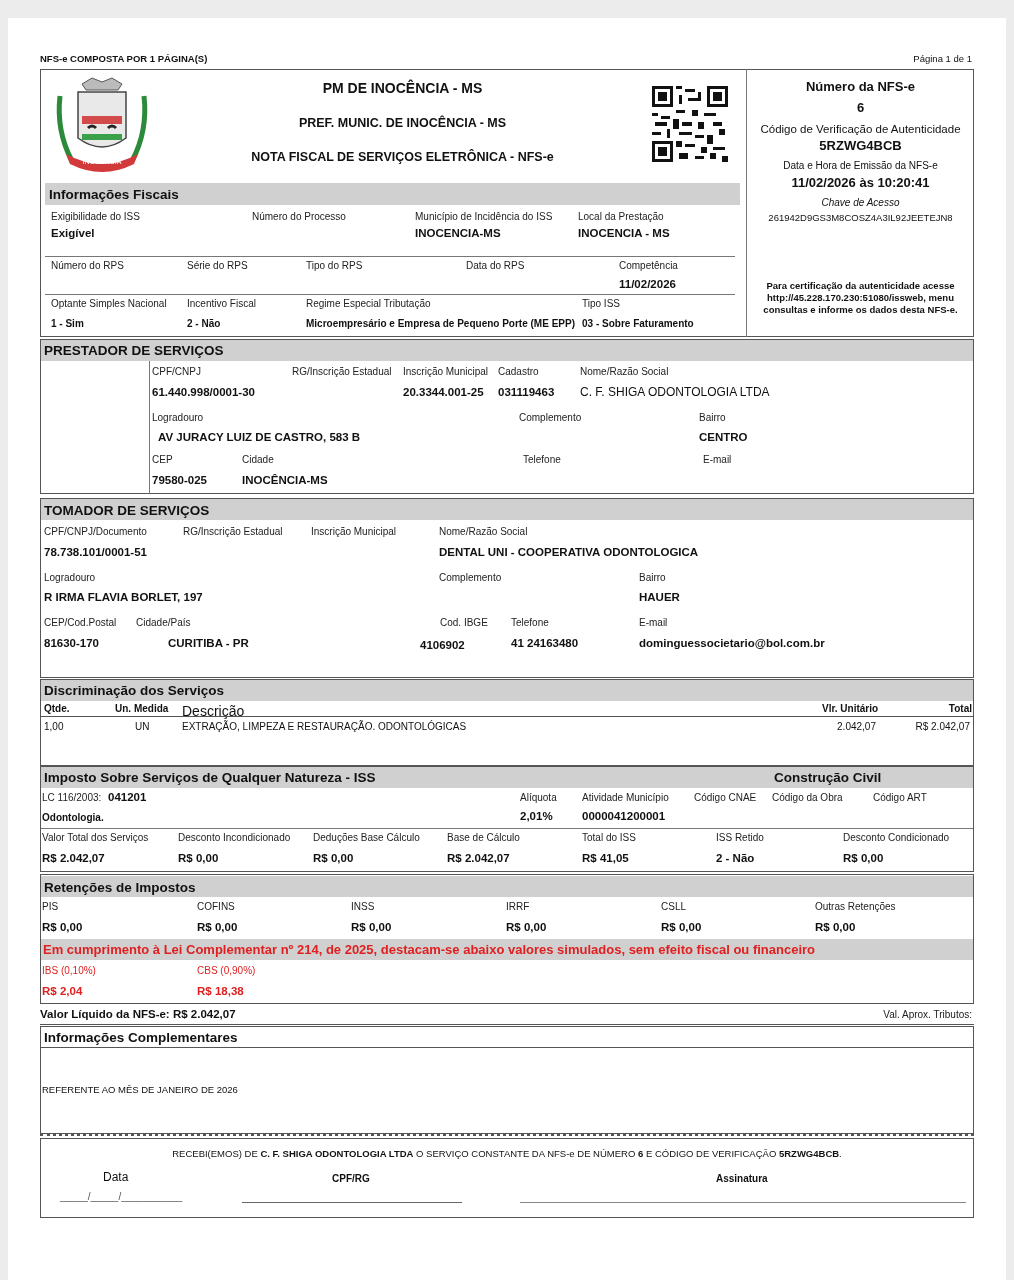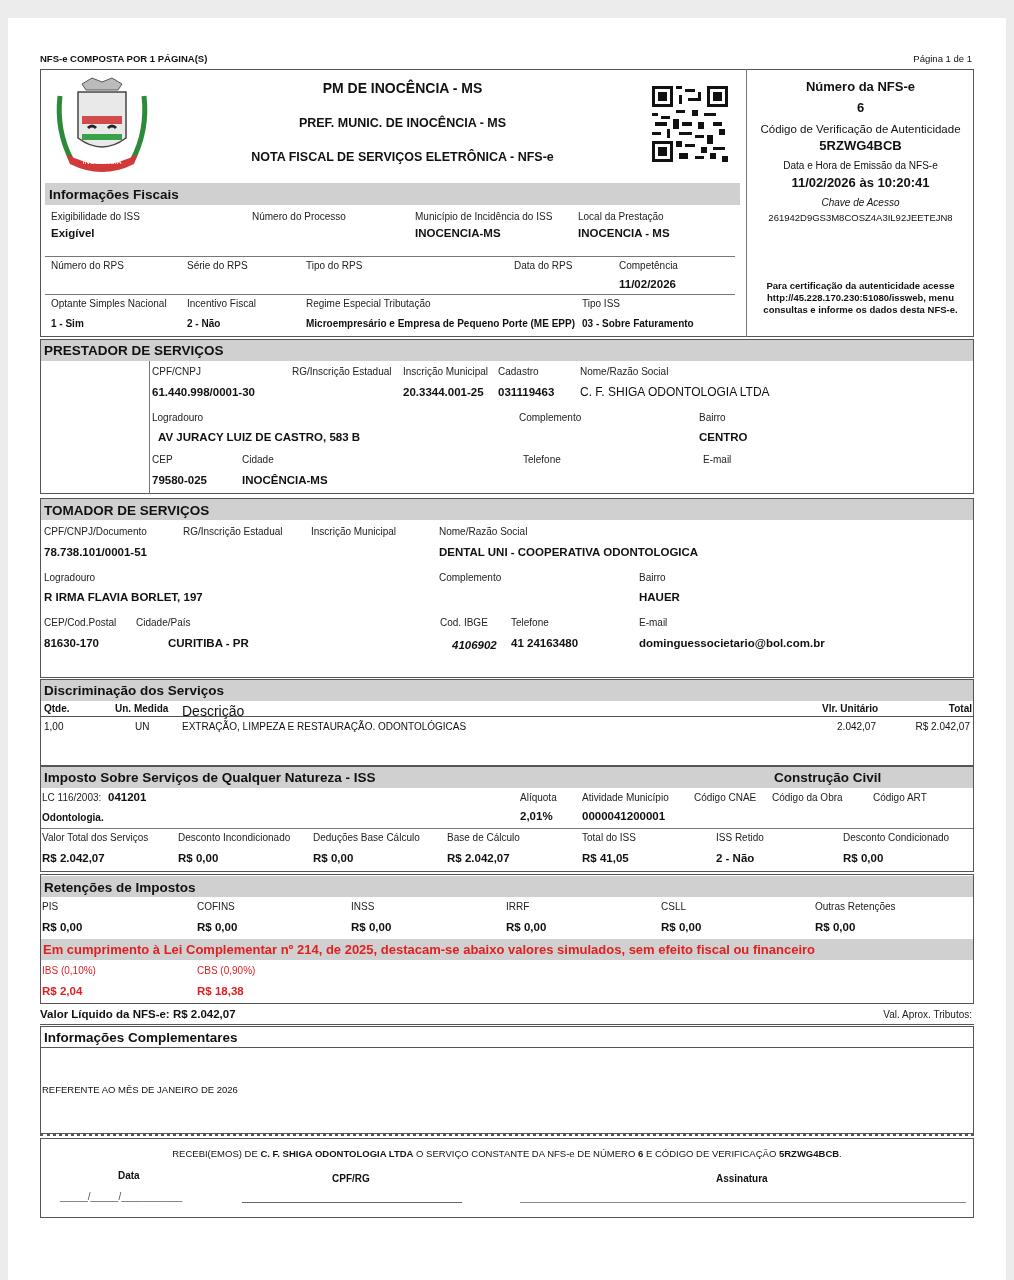--- a/index.html
+++ b/index.html
@@ -108,21 +108,21 @@
 <div class="abs lbl" style="left:252px;top:211px;">Número do Processo</div>
 <div class="abs lbl" style="left:415px;top:211px;">Município de Incidência do ISS</div>
 <div class="abs val" style="left:415px;top:227px;">INOCENCIA-MS</div>
 <div class="abs lbl" style="left:578px;top:211px;">Local da Prestação</div>
 <div class="abs val" style="left:578px;top:227px;">INOCENCIA - MS</div>
 <div class="hline" style="left:45px;top:256px;width:690px;"></div>
 
 <div class="abs lbl" style="left:51px;top:260px;">Número do RPS</div>
 <div class="abs lbl" style="left:187px;top:260px;">Série do RPS</div>
 <div class="abs lbl" style="left:306px;top:260px;">Tipo do RPS</div>
-<div class="abs lbl" style="left:466px;top:260px;margin-left:48px;">Data do RPS</div>
+<div class="abs lbl" style="left:466px;top:260px;">Data do RPS</div>
 <div class="abs lbl" style="left:619px;top:260px;">Competência</div>
 <div class="abs val" style="left:619px;top:278px;">11/02/2026</div>
 <div class="hline" style="left:45px;top:294px;width:690px;"></div>
 
 <div class="abs lbl" style="left:51px;top:298px;">Optante Simples Nacional</div>
 <div class="abs val" style="left:51px;top:318px;font-size:10px;">1 - Sim</div>
 <div class="abs lbl" style="left:187px;top:298px;">Incentivo Fiscal</div>
 <div class="abs val" style="left:187px;top:318px;font-size:10px;">2 - Não</div>
 <div class="abs lbl" style="left:306px;top:298px;">Regime Especial Tributação</div>
 <div class="abs val" style="left:306px;top:318px;font-size:10px;">Microempresário e Empresa de Pequeno Porte (ME EPP)</div>
@@ -166,21 +166,21 @@
 <div class="abs lbl" style="left:44px;top:572px;">Logradouro</div>
 <div class="abs val" style="left:44px;top:591px;">R IRMA FLAVIA BORLET, 197</div>
 <div class="abs lbl" style="left:439px;top:572px;">Complemento</div>
 <div class="abs lbl" style="left:639px;top:572px;">Bairro</div>
 <div class="abs val" style="left:639px;top:591px;">HAUER</div>
 <div class="abs lbl" style="left:44px;top:617px;">CEP/Cod.Postal</div>
 <div class="abs val" style="left:44px;top:637px;">81630-170</div>
 <div class="abs lbl" style="left:136px;top:617px;">Cidade/País</div>
 <div class="abs val" style="left:136px;top:637px;margin-left:32px;">CURITIBA - PR</div>
 <div class="abs lbl" style="left:440px;top:617px;">Cod. IBGE</div>
-<div class="abs val" style="left:452px;top:639px;font-style:italic;">4106902</div>
+<div class="abs val" style="left:420px;top:639px;">4106902</div>
 <div class="abs lbl" style="left:511px;top:617px;">Telefone</div>
 <div class="abs val" style="left:511px;top:637px;">41 24163480</div>
 <div class="abs lbl" style="left:639px;top:617px;">E-mail</div>
 <div class="abs val" style="left:639px;top:637px;">dominguessocietario@bol.com.br</div>
 
 <div class="box" style="left:40px;top:679px;width:934px;height:87px;"></div>
 <div class="bar" style="left:41px;top:680px;width:932px;height:21px;"></div>
 <div class="bar-title" style="left:44px;top:683px;">Discriminação dos Serviços</div>
 <div class="abs" style="left:44px;top:703px;font-size:10px;font-weight:bold;">Qtde.</div>
 <div class="abs" style="left:115px;top:703px;font-size:10px;font-weight:bold;">Un. Medida</div>
@@ -265,18 +265,18 @@
 
 <div class="box" style="left:40px;top:1138px;width:934px;height:80px;"></div>
 <div class="abs center" style="left:40px;width:934px;top:1148px;font-size:9.5px;">
   <span>RECEBI(EMOS) DE</span>
   <b>C. F. SHIGA ODONTOLOGIA LTDA</b>
   <span>O SERVIÇO CONSTANTE DA NFS-e DE NÚMERO</span>
   <b>6</b>
   <span>E CÓDIGO DE VERIFICAÇÃO</span>
   <b>5RZWG4BCB</b>.
 </div>
-<div class="abs" style="left:118px;top:1170px;font-size:10px;font-weight:bold;">Data</div>
+<div class="abs" style="left:103px;top:1170px;font-size:12px;font-weight:normal;">Data</div>
 <div class="abs" style="left:60px;top:1191px;font-size:10px;color:#555;">_____/_____/___________</div>
 <div class="abs" style="left:332px;top:1173px;font-size:10px;font-weight:bold;">CPF/RG</div>
 <div class="hline" style="left:242px;top:1202px;width:220px;background:#666;"></div>
 <div class="abs" style="left:716px;top:1173px;font-size:10px;font-weight:bold;">Assinatura</div>
 <div class="hline" style="left:520px;top:1202px;width:446px;background:#888;"></div>
 
 </body></html>

